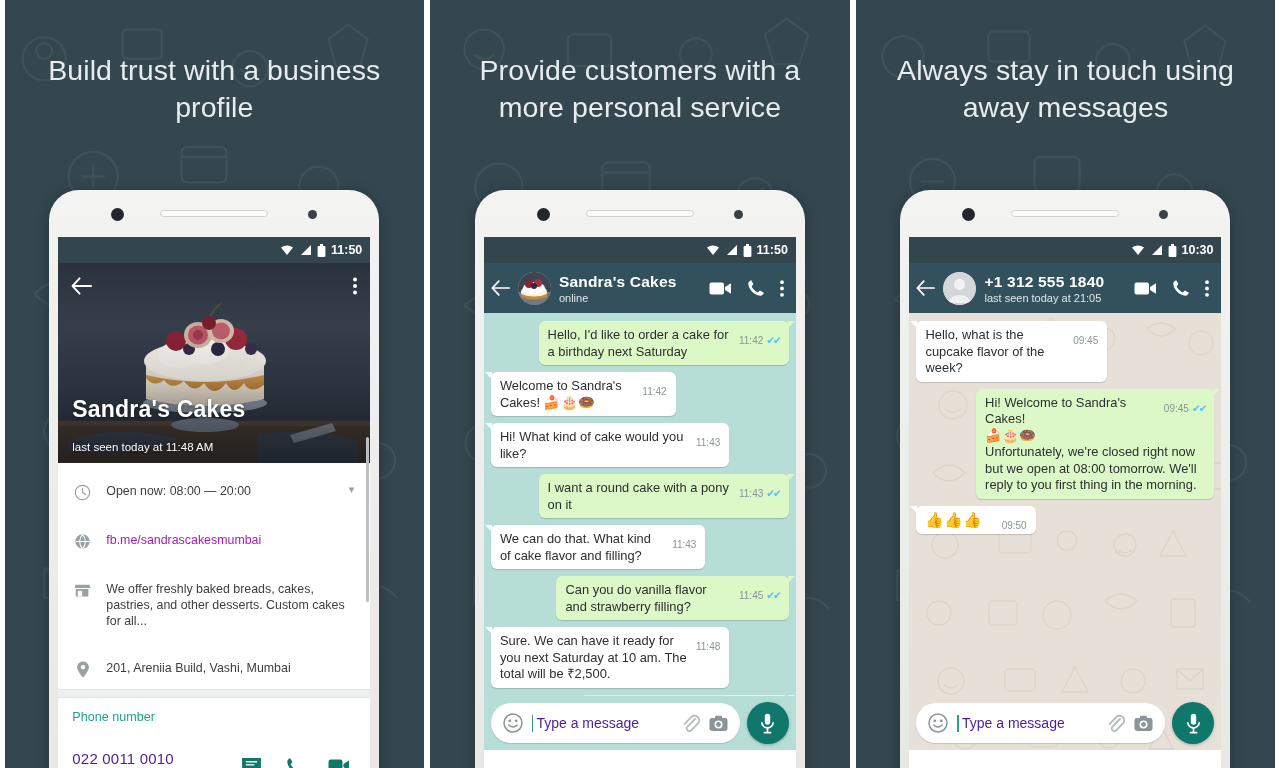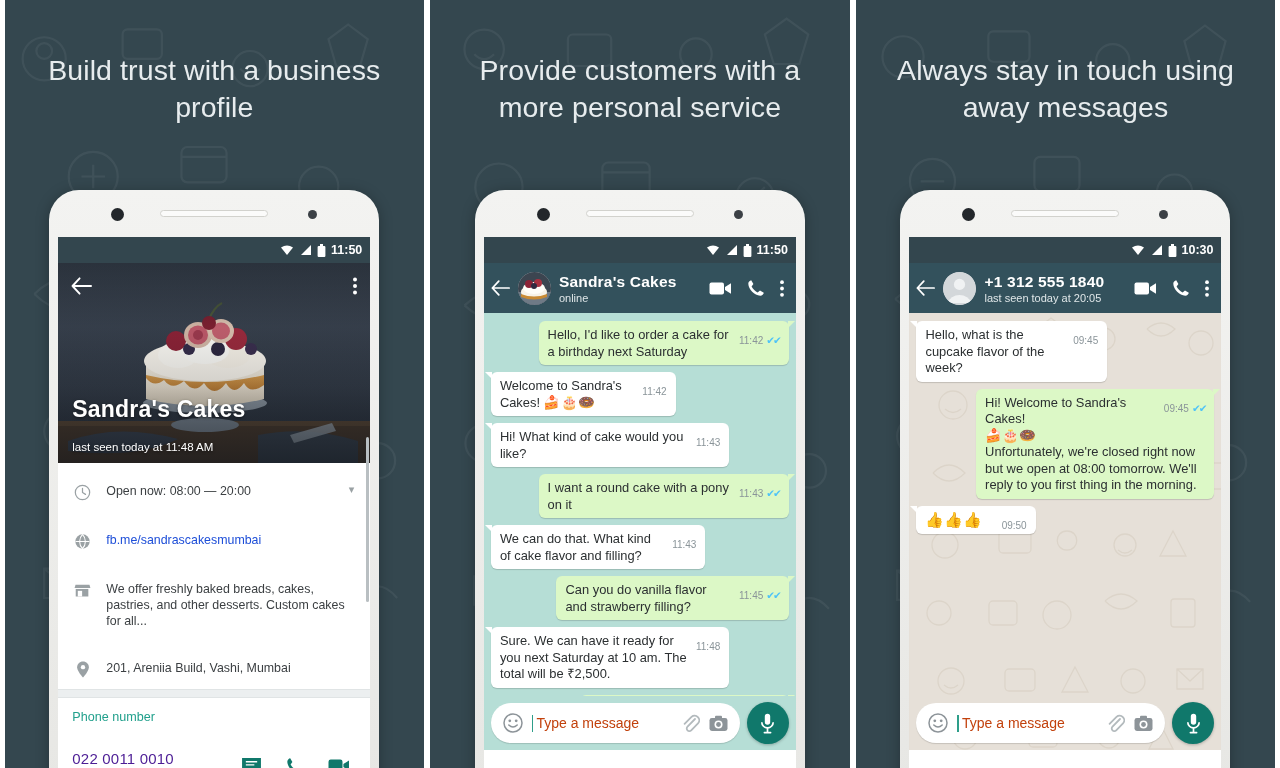--- a/index.html
+++ b/index.html
@@ -171,21 +171,21 @@
     display: flex;
     justify-content: center;
     padding-top: 1px;
   }
   .info-text {
     font-size: 12.4px;
     color: #3b3f42;
     line-height: 16px;
     flex: 1;
   }
-  .info-text.link { color: #1d4ed8; }
+  .info-text.link { color: #a21caf; }
   .chev {
     margin-left: 6px;
     color: #9aa1a4;
     font-size: 11px;
   }
   .sep { height: 9px; background: #eceff0; border-top: 1px solid #e0e4e5; border-bottom: 1px solid #e0e4e5;}
 
   .phone-sec { padding: 12px 16px 12px 14px; background:#fff; }
   .phone-label { color: #21a08c; font-size: 12.6px; margin-bottom: 26px; }
   .phone-line { display: flex; align-items: center; justify-content: space-between; }
@@ -315,21 +315,21 @@
     align-items: center;
     padding: 0 12px;
     gap: 9px;
     box-shadow: 0 1px 1px rgba(0,0,0,.14);
   }
   .caret {
     width: 1.5px; height: 17px; background: #2e9e8a; margin-right: -6px;
   }
   .placeholder {
     flex: 1;
-    color: #c2410c;
+    color: #4c1d95;
     font-size: 14px;
   }
   .mic-btn {
     width: 42px; height: 42px;
     border-radius: 50%;
     background: #10786b;
     display: flex; align-items: center; justify-content: center;
     flex: 0 0 42px;
     box-shadow: 0 1px 3px rgba(0,0,0,.25);
   }
@@ -806,21 +806,21 @@
             <span class="avatar-default">
               <svg width="33" height="33" viewBox="0 0 33 33">
                   <circle cx="16.5" cy="16.5" r="16.5" fill="#d3d7da"></circle>
                   <circle cx="16.5" cy="12.4" r="5.6" fill="#f0f2f3"></circle>
                   <path d="M4.6 31 a12.4 11 0 0 1 23.8 0 z" fill="#f0f2f3"></path>
                 </svg>
             </span>
           </span>
           <div class="chat-meta">
             <div class="chat-name">+1 312 555 1840</div>
-            <div class="chat-status">last seen today at 20:05</div>
+            <div class="chat-status">last seen today at 21:05</div>
           </div>
           <div class="chat-acts">
             <span class="icon-btn">
               <svg width="23" height="15" viewBox="0 0 23 15">
                   <rect x="0.5" y="1.5" width="14.5" height="12" rx="2" fill="#fff"></rect>
                   <path d="M16 6 L22 2.2 v10.6 L16 9 z" fill="#fff"></path>
                 </svg>
             </span>
             <span class="icon-btn">
               <svg width="18" height="18" viewBox="0 0 18 18">

